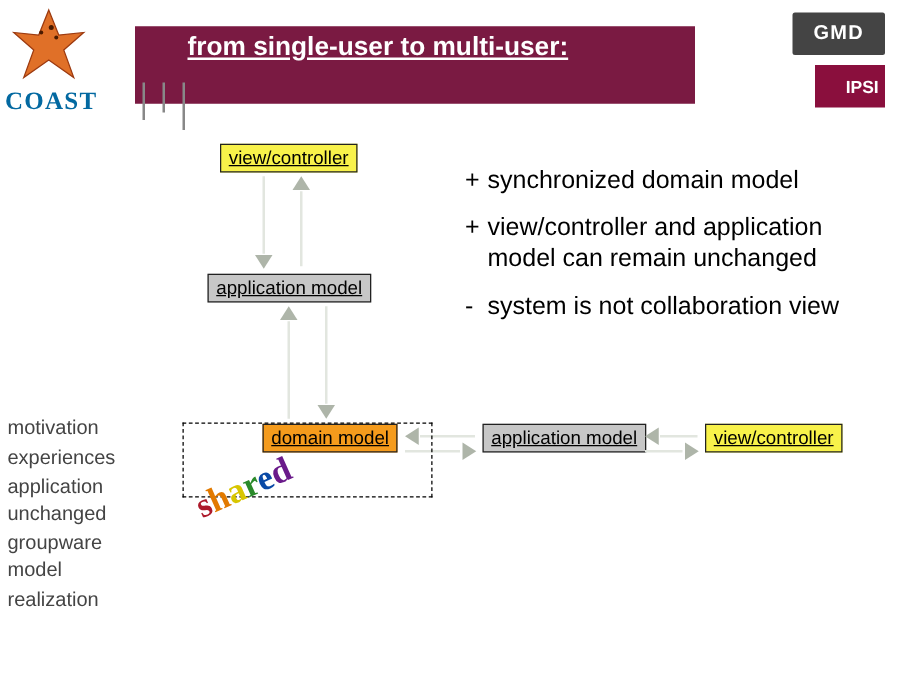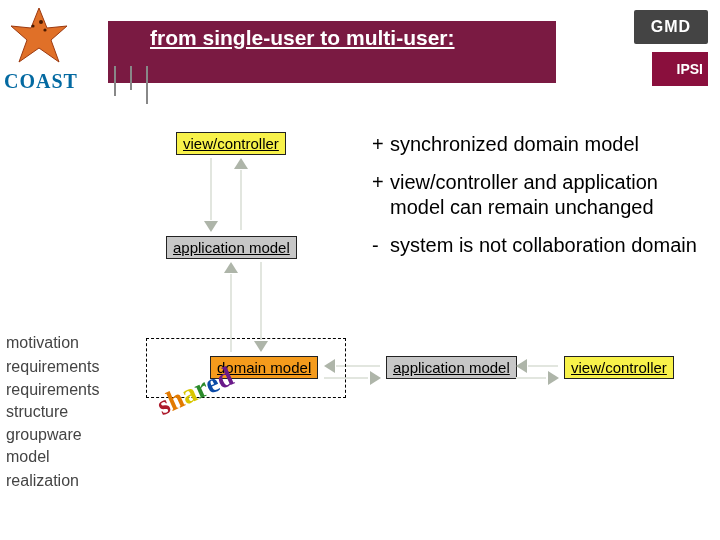--- a/index.html
+++ b/index.html
@@ -22,21 +22,21 @@
   .s2 { left: 36px; height: 24px; top: 0px; }
   .s3 { left: 52px; height: 38px; top: 0px; }
 
   
   .bullets { position: absolute; top: 132px; left: 372px; width: 330px; font-size: 20px; color: #000; line-height: 1.28; }
   .bullets .item { margin-bottom: 12px; display: flex; }
   .bullets .item .mark { width: 18px; flex-shrink: 0; }
   .bullets .item .txt { flex: 1; }
 
   
-  .diagram { position: absolute; top: 128px; left: 160px; width: 540px; height: 300px; text-align: center; }
+  .diagram { position: absolute; top: 111px; left: 160px; width: 540px; height: 300px; text-align: center; }
   .box { position: absolute; border: 1px solid #222; padding: 2px 6px; font-size: 15px; color: #000; background: #ddd; white-space: nowrap; }
   .box .lab { text-decoration: underline; }
   .vc1 { top: 4px; left: 16px; background: #f8f24a; }
   .am1 { top: 108px; left: 6px; background: #c7c7c7; }
   .dm  { top: 228px; left: 50px; background: #f59b1c; }
   .am2 { top: 228px; left: 226px; background: #c7c7c7; }
   .vc2 { top: 228px; left: 404px; background: #f8f24a; }
 
   
   .downhead { position: absolute; width: 0; height: 0; border-left: 7px solid transparent; border-right: 7px solid transparent; border-top: 11px solid #aeb5a9; }
@@ -100,21 +100,21 @@
   <div class="item">
       <span class="mark">+</span>
       <span class="txt">synchronized domain model</span>
     </div>
   <div class="item">
       <span class="mark">+</span>
       <span class="txt">view/controller and application model can remain unchanged</span>
     </div>
   <div class="item">
       <span class="mark">-</span>
-      <span class="txt">system is not collaboration domain</span>
+      <span class="txt">system is not collaboration view</span>
     </div>
 </div>
 
 <div class="diagram">
   <div class="box vc1"><span class="lab">view/controller</span></div>
   <div class="box am1"><span class="lab">application model</span></div>
   <div class="box dm"><span class="lab">domain model</span></div>
   <div class="box am2"><span class="lab">application model</span></div>
   <div class="box vc2"><span class="lab">view/controller</span></div>
 
@@ -139,17 +139,17 @@
     <div class="rhead h2r"></div>
 </div>
 
 <div class="shared-box"></div>
 <div class="shared-label">
   <span class="s1c">s</span><span class="s2c">h</span><span class="s3c">a</span><span class="s4c">r</span><span class="s5c">e</span><span class="s6c">d</span>
 </div>
 
 <div class="sidenav">
   <div>motivation</div>
-  <div>requirements</div>
-  <div>requirements structure</div>
+  <div>experiences</div>
+  <div>application unchanged</div>
   <div>groupware model</div>
   <div>realization</div>
 </div>
 
 </body></html>

